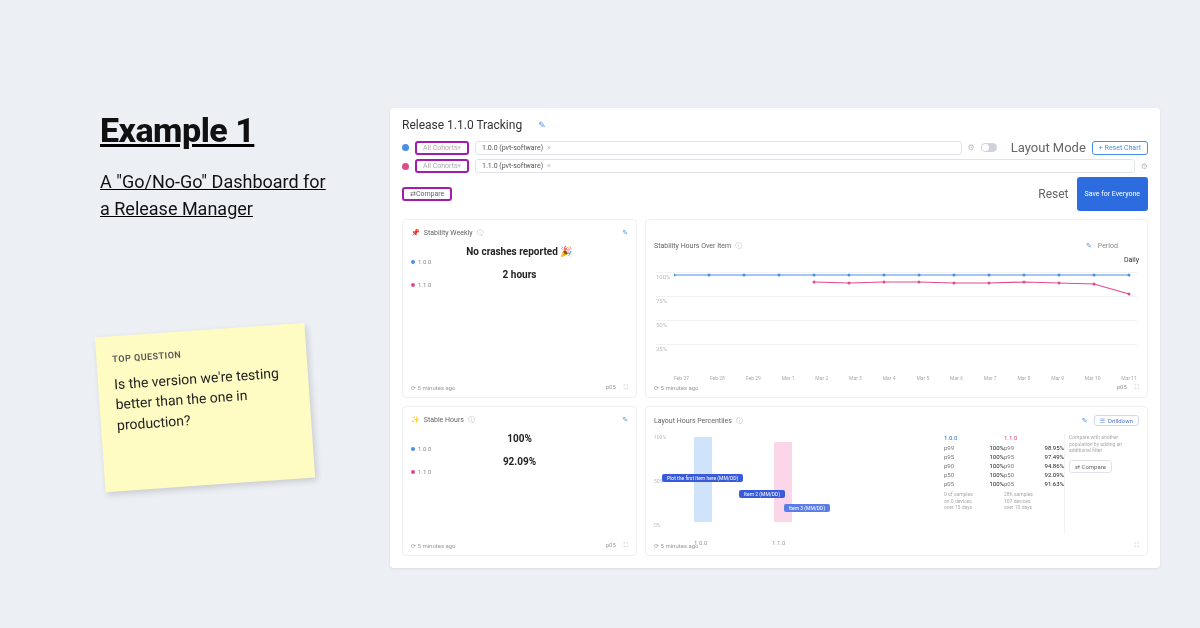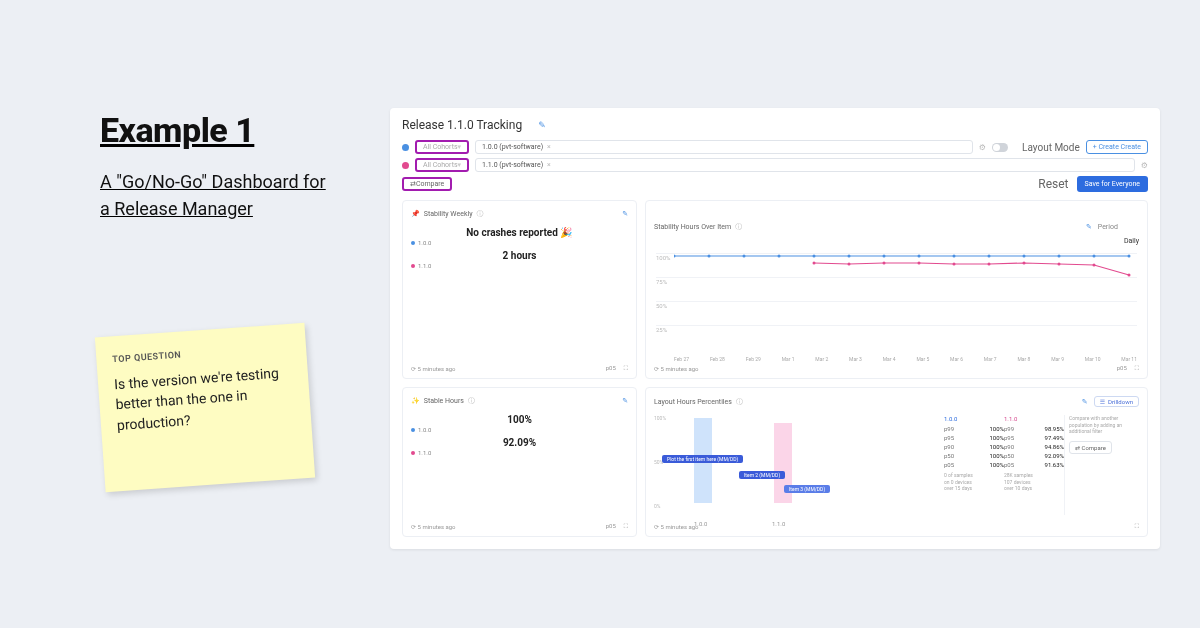--- a/index.html
+++ b/index.html
@@ -26,21 +26,21 @@
 .dot-pink { background: #e24a8f; }
 .flt-pill { border: 2px solid #a21caf; border-radius: 3px; padding: 2px 6px; background: #fff; color:#aaa; display:flex; align-items:center; font-size:7px; height:14px;}
 .flt-tag { border: 1px solid #e0e4ea; border-radius: 3px; padding: 2px 6px; background: #fff; color:#555; font-size:7px; height:14px; display:flex; align-items:center; flex:1;}
 .flt-right { margin-left:auto; display:flex; align-items:center; gap:6px;}
 .toggle { width:16px; height:9px; border-radius:5px; background:#d0d4da; position:relative;}
 .toggle::after{content:""; position:absolute; left:1px; top:1px; width:7px; height:7px; background:#fff; border-radius:50%;}
 .btn-outline{ border:1px solid #4a90e2; color:#4a90e2; border-radius:3px; padding:2px 6px; font-size:7px; background:#fff;}
 .gear { color:#bbb; font-size:8px;}
 
 .action-row { display:flex; align-items:center; gap:8px; margin:4px 0 8px;}
-.btn-primary{ background:#2d6cdf; color:#fff; border-radius:3px; padding:4px 8px; font-size:7px;}
+.btn-primary{ background:#2d6cdf; color:#fff; border-radius:3px; padding:13px 8px; font-size:7px;}
 .btn-ghost{ color:#666; font-size:12px;}
 
 .grid { display:grid; grid-template-columns: 235px 1fr; gap:8px;}
 .card { border:1px solid #eceff4; border-radius:4px; background:#fff; padding:8px; position:relative; min-height:150px;}
 .card-hd { display:flex; align-items:center; gap:4px; margin-bottom:8px; font-size:7px; color:#666;}
 .card-hd .info{ color:#bbb;}
 .card-hd .right{ margin-left:auto; display:flex; gap:6px; align-items:center;}
 .seg { font-size:7px; color:#888;}
 .seg.active{ color:#333;margin-top:28px;}
 .pencil-sm{ color:#4a90e2; font-size:7px;}
@@ -101,22 +101,22 @@
           <span>All Cohorts</span> 
           <span style="color:#ccc">▾</span>
         </span>
       <span class="flt-tag">
           <span>1.0.0 (pvt-software)</span> 
           <span style="color:#bbb;margin-left:4px">×</span>
         </span>
       <div class="flt-right">
         <span class="gear">⚙</span>
         <span class="toggle"></span>
-        <span style="font-size:10px;color:#666;padding-left:8px;">Layout Mode</span>
-        <span class="btn-outline">+ Create Create</span>
+        <span style="font-size:13px;color:#666;padding-left:8px;">Layout Mode</span>
+        <span class="btn-outline">+ Reset Chart</span>
       </div>
     </div>
 
     <div class="flt-row">
       <span class="dot dot-pink"></span>
       <span class="flt-pill">
           <span>All Cohorts</span> 
           <span style="color:#ccc">▾</span>
         </span>
       <span class="flt-tag">

